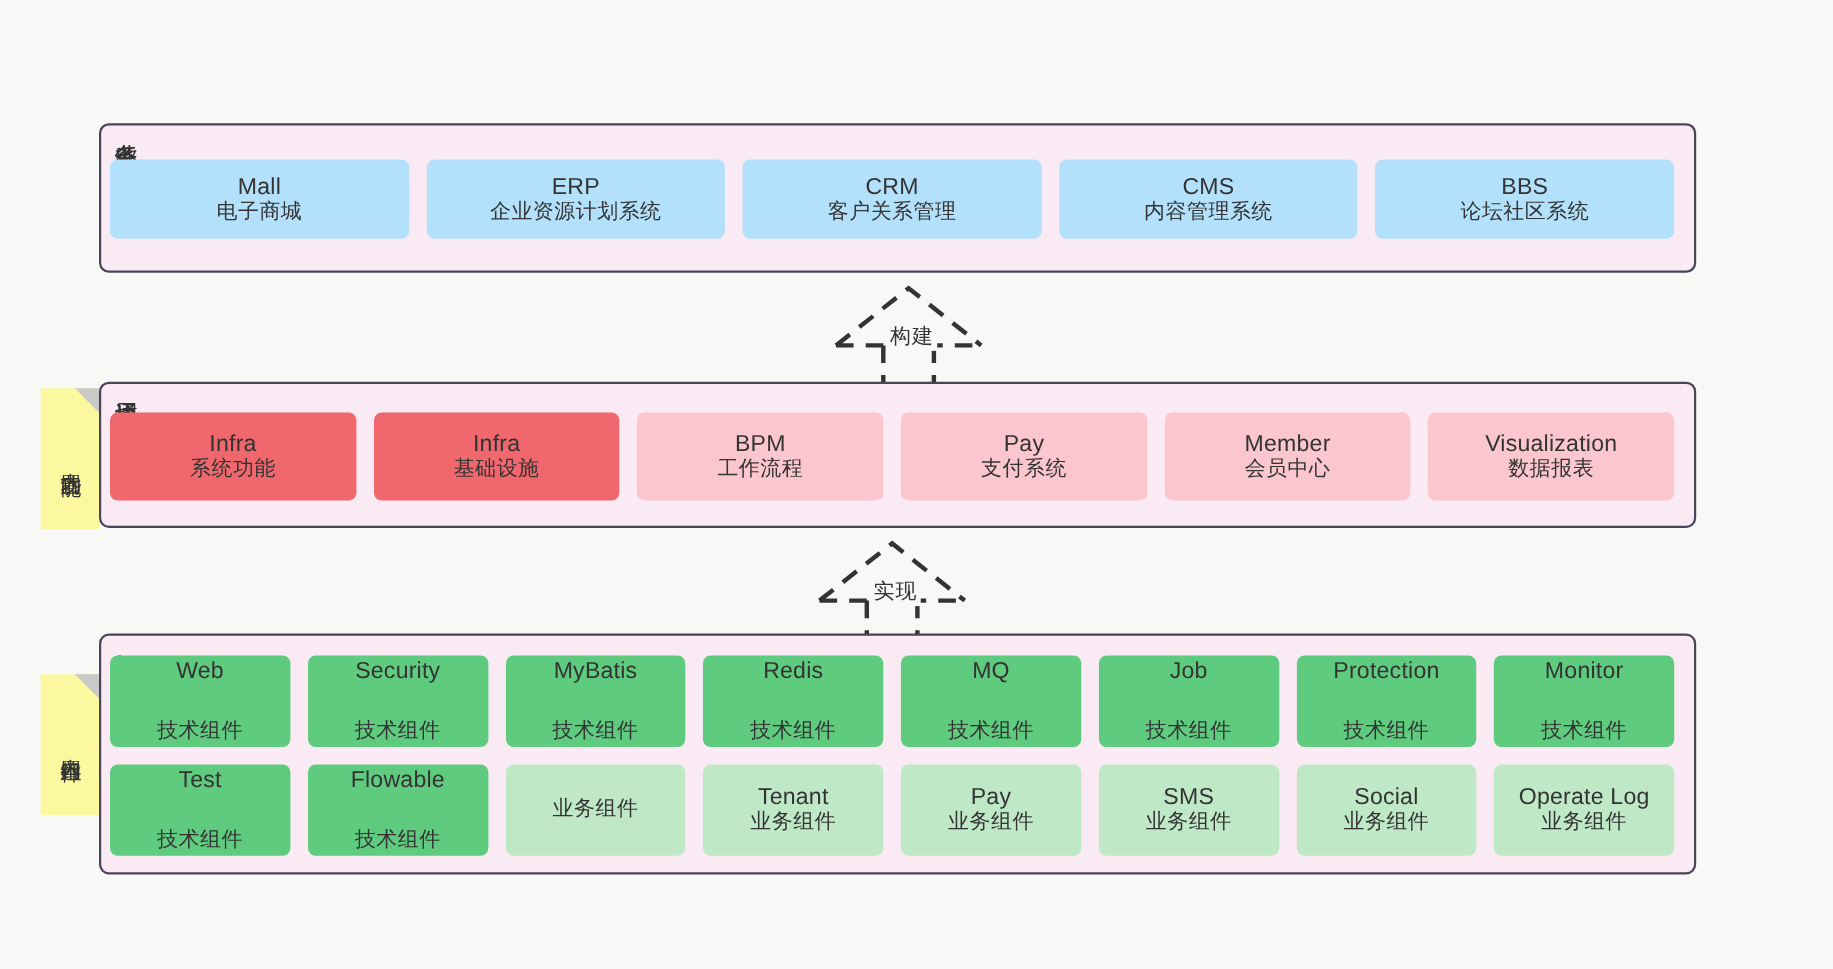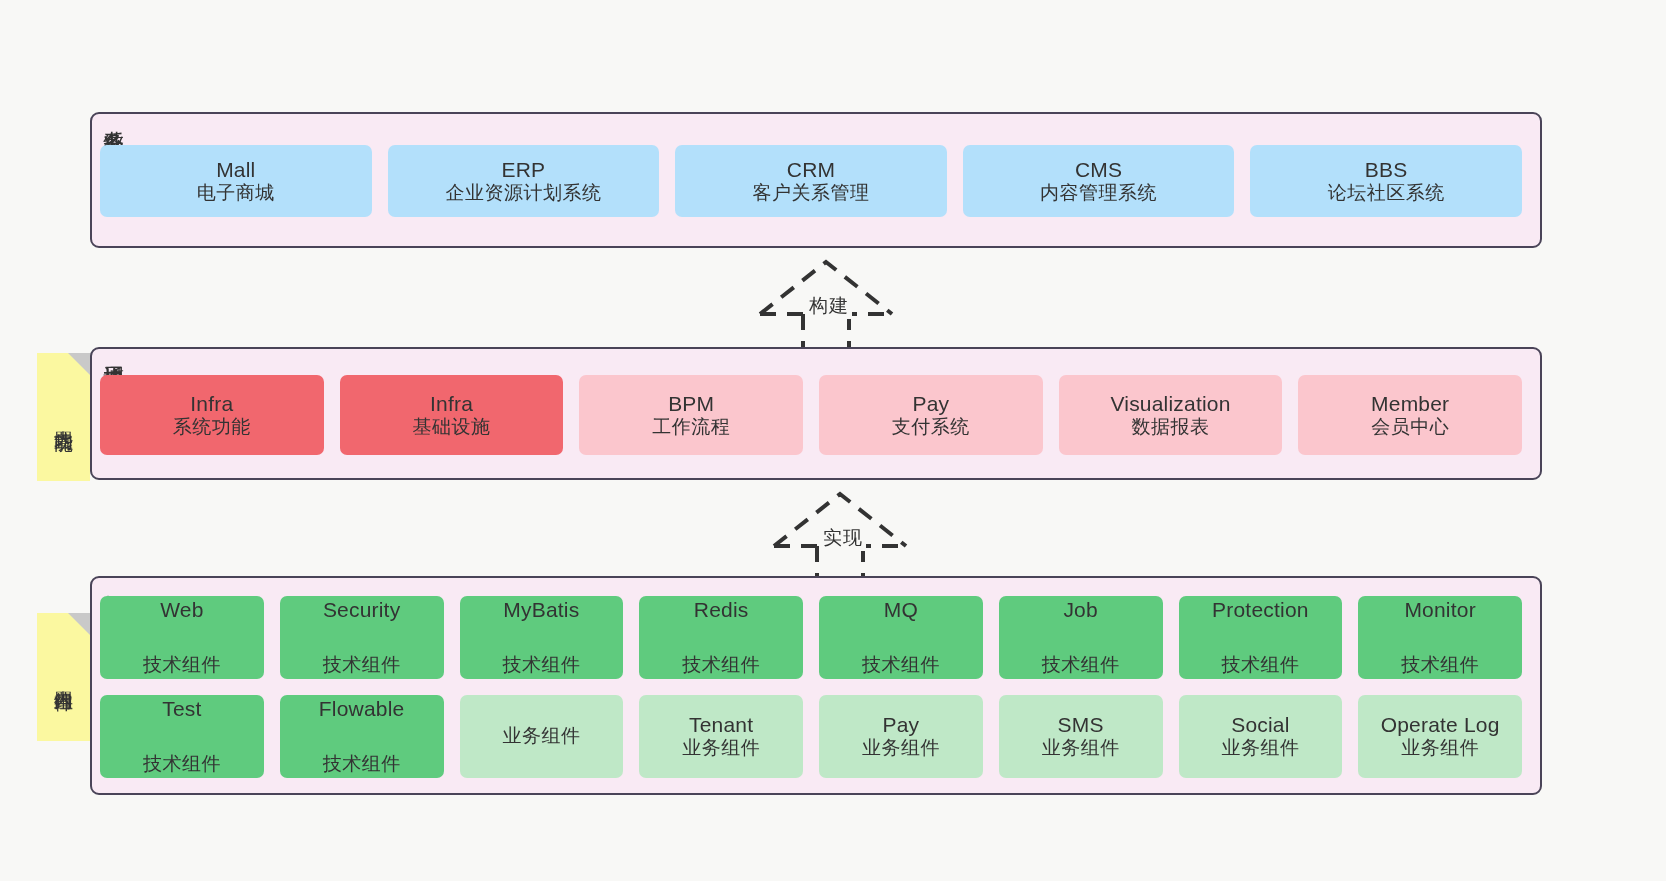--- a/index.html
+++ b/index.html
@@ -139,21 +139,21 @@
     font-size: 19px;
     color: #333333;
     background: #f8f8f6;
     padding: 0 3px;
     letter-spacing: 1px;
     white-space: nowrap;
     user-select: none;
   }
   #arrow-build  { left: 748px; top: 256px; }
   #arrow-build  .arrow-label { left: 58px; top: 37px; }
-  #arrow-impl   { left: 762px; top: 488px; }
+  #arrow-impl   { left: 733px; top: 488px; }
   #arrow-impl   .arrow-label { left: 58px; top: 37px; }
 </style>
 </head>
 <body>
 
 <section class="layer" id="layer-business">
   <div class="layer-title">业务系统</div>
   <div class="layer-body">
     <div class="row">
       <div class="cell c-blue">
@@ -205,26 +205,26 @@
       </div>
       <div class="cell c-pink">
         <span class="en">BPM</span>
         <span class="cn">工作流程</span>
       </div>
       <div class="cell c-pink">
         <span class="en">Pay</span>
         <span class="cn">支付系统</span>
       </div>
       <div class="cell c-pink">
+        <span class="en">Member</span>
+        <span class="cn">会员中心</span>
+      </div>
+      <div class="cell c-pink">
         <span class="en">Visualization</span>
         <span class="cn">数据报表</span>
-      </div>
-      <div class="cell c-pink">
-        <span class="en">Member</span>
-        <span class="cn">会员中心</span>
       </div>
     </div>
   </div>
 </section>
 
 <div class="arrow" id="arrow-impl">
   <svg width="190" height="95" viewBox="0 0 190 95">
     <path d="M 12 58 L 78 6 L 144 58" fill="none" stroke="#333333" stroke-width="4" stroke-dasharray="16 11" stroke-linecap="butt"></path>
     <path d="M 12 58 L 144 58" fill="none" stroke="#333333" stroke-width="4" stroke-dasharray="16 11" stroke-linecap="butt"></path>
     <path d="M 55 58 L 55 95 M 101 58 L 101 95" fill="none" stroke="#333333" stroke-width="4" stroke-dasharray="16 11" stroke-linecap="butt"></path>

